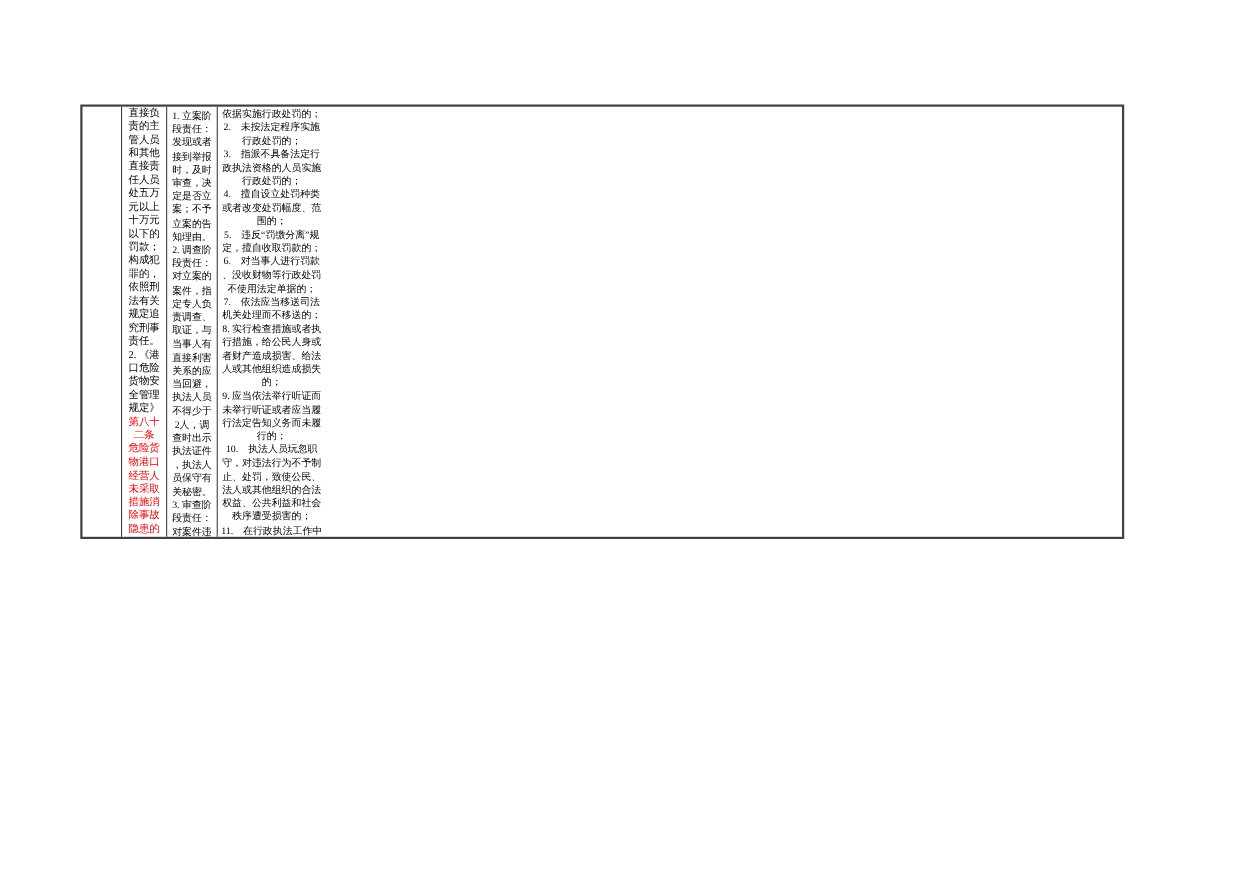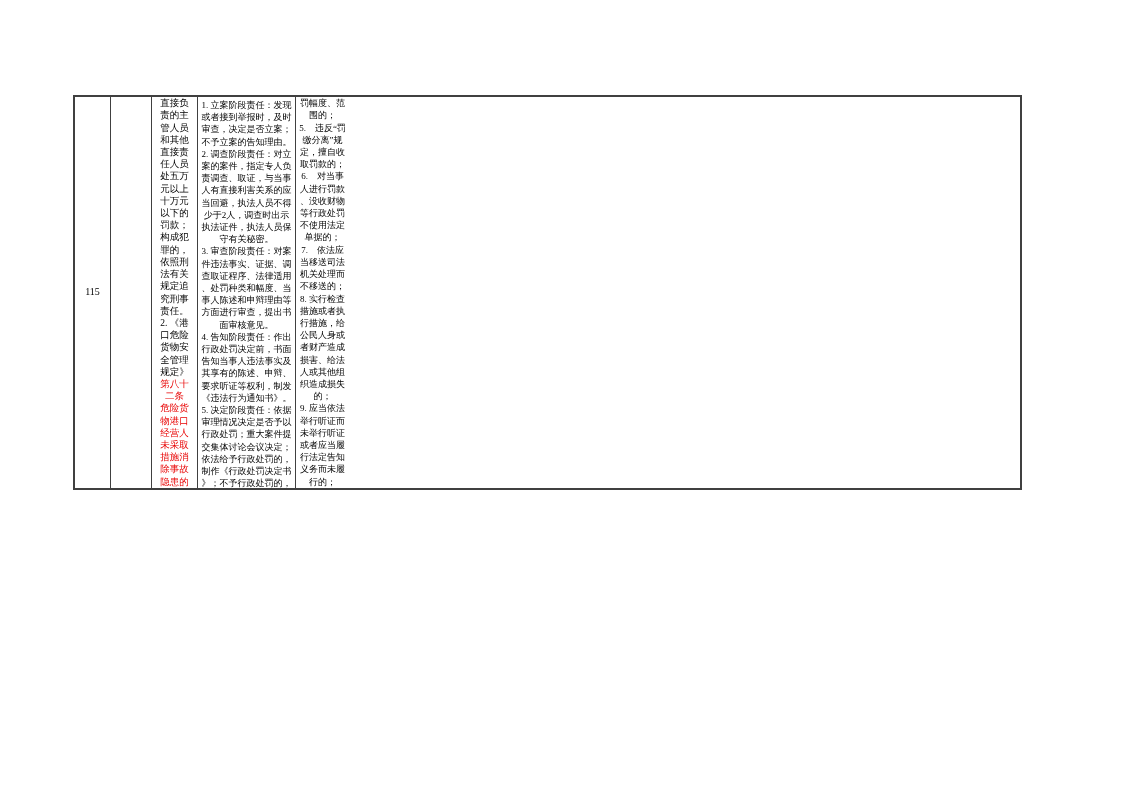--- a/index.html
+++ b/index.html
@@ -63,23 +63,20 @@
     font-size: 9px;
     line-height: 12.2px;
   }
 </style>
 </head>
 <body>
 
 <div class="page">
   <div class="table">
 
-    <div class="cell c1">
-      <span>115</span>
-    </div>
 
 
 
 
     <div class="cell c5">
       <span></span>
     </div>
 
     <div class="cell c6">
       <div class="pre">1. 《中华人民共和国安全生产法》

